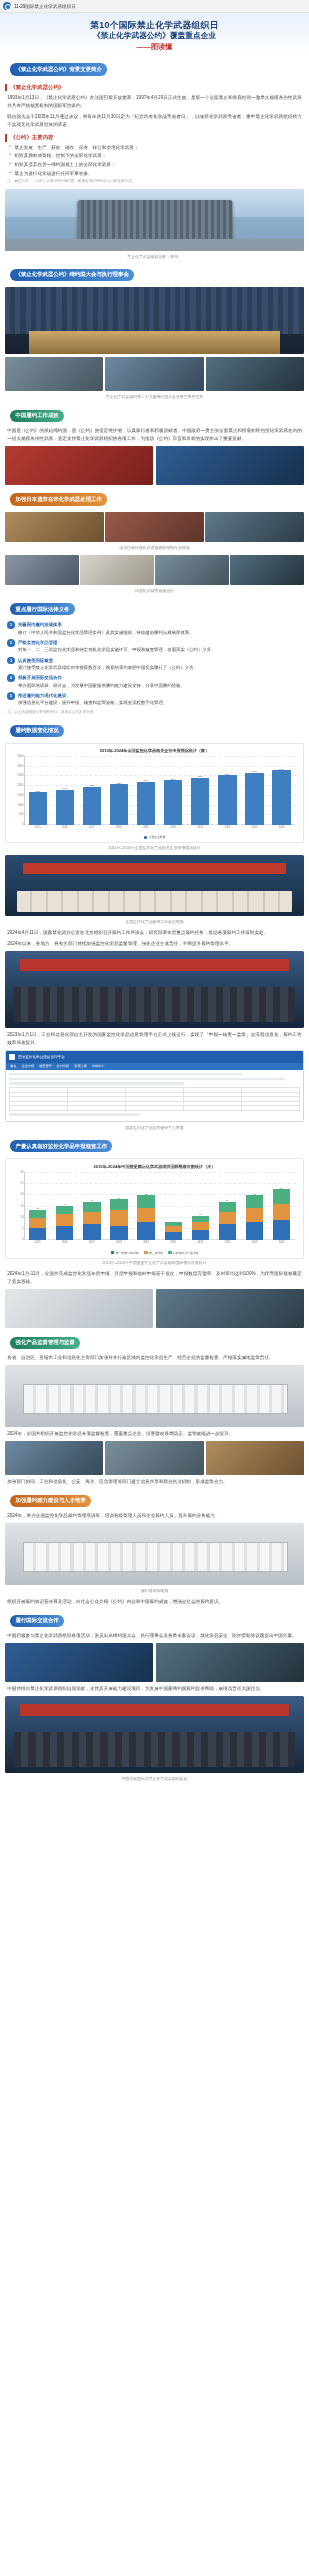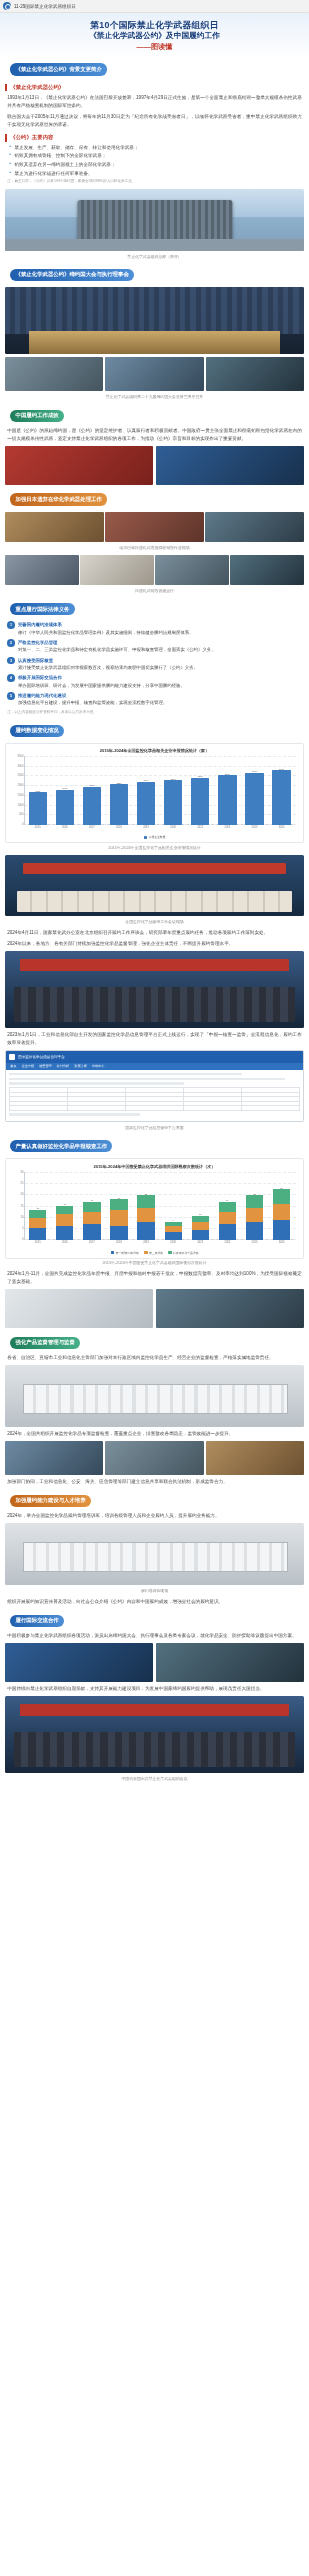--- a/index.html
+++ b/index.html
@@ -299,21 +299,21 @@
 
 <div class="page">
 
   <div class="topbar">
     <div class="logo"></div>
     <div class="tb-text">11-29国际禁止化学武器组织日</div>
   </div>
 
   <div class="header">
     <div class="h-line1">第10个国际禁止化学武器组织日</div>
-    <div class="h-line2">《禁止化学武器公约》及中国履约工作</div>
+    <div class="h-line2">《禁止化学武器公约》覆盖重点企业</div>
     <div class="h-line3">——图读懂</div>
   </div>
 
   <div class="banner-wrap">
     <div class="banner">《禁止化学武器公约》背景文更简介</div>
   </div>
   <div class="sub-banner">《禁止化学武器公约》</div>
   <div class="body-text">1993年1月13日，《禁止化学武器公约》在法国巴黎开放签署，1997年4月29日正式生效，是第一个全面禁止和彻底销毁一整类大规模杀伤性武器并具有严格核查机制的国际军控条约。</div>
   <div class="body-text">联合国大会于2005年11月通过决议，将每年的11月30日定为「纪念所有化学战受害者日」，以缅怀化学武器受害者，重申禁止化学武器组织致力于实现无化学武器世界的承诺。</div>
 

